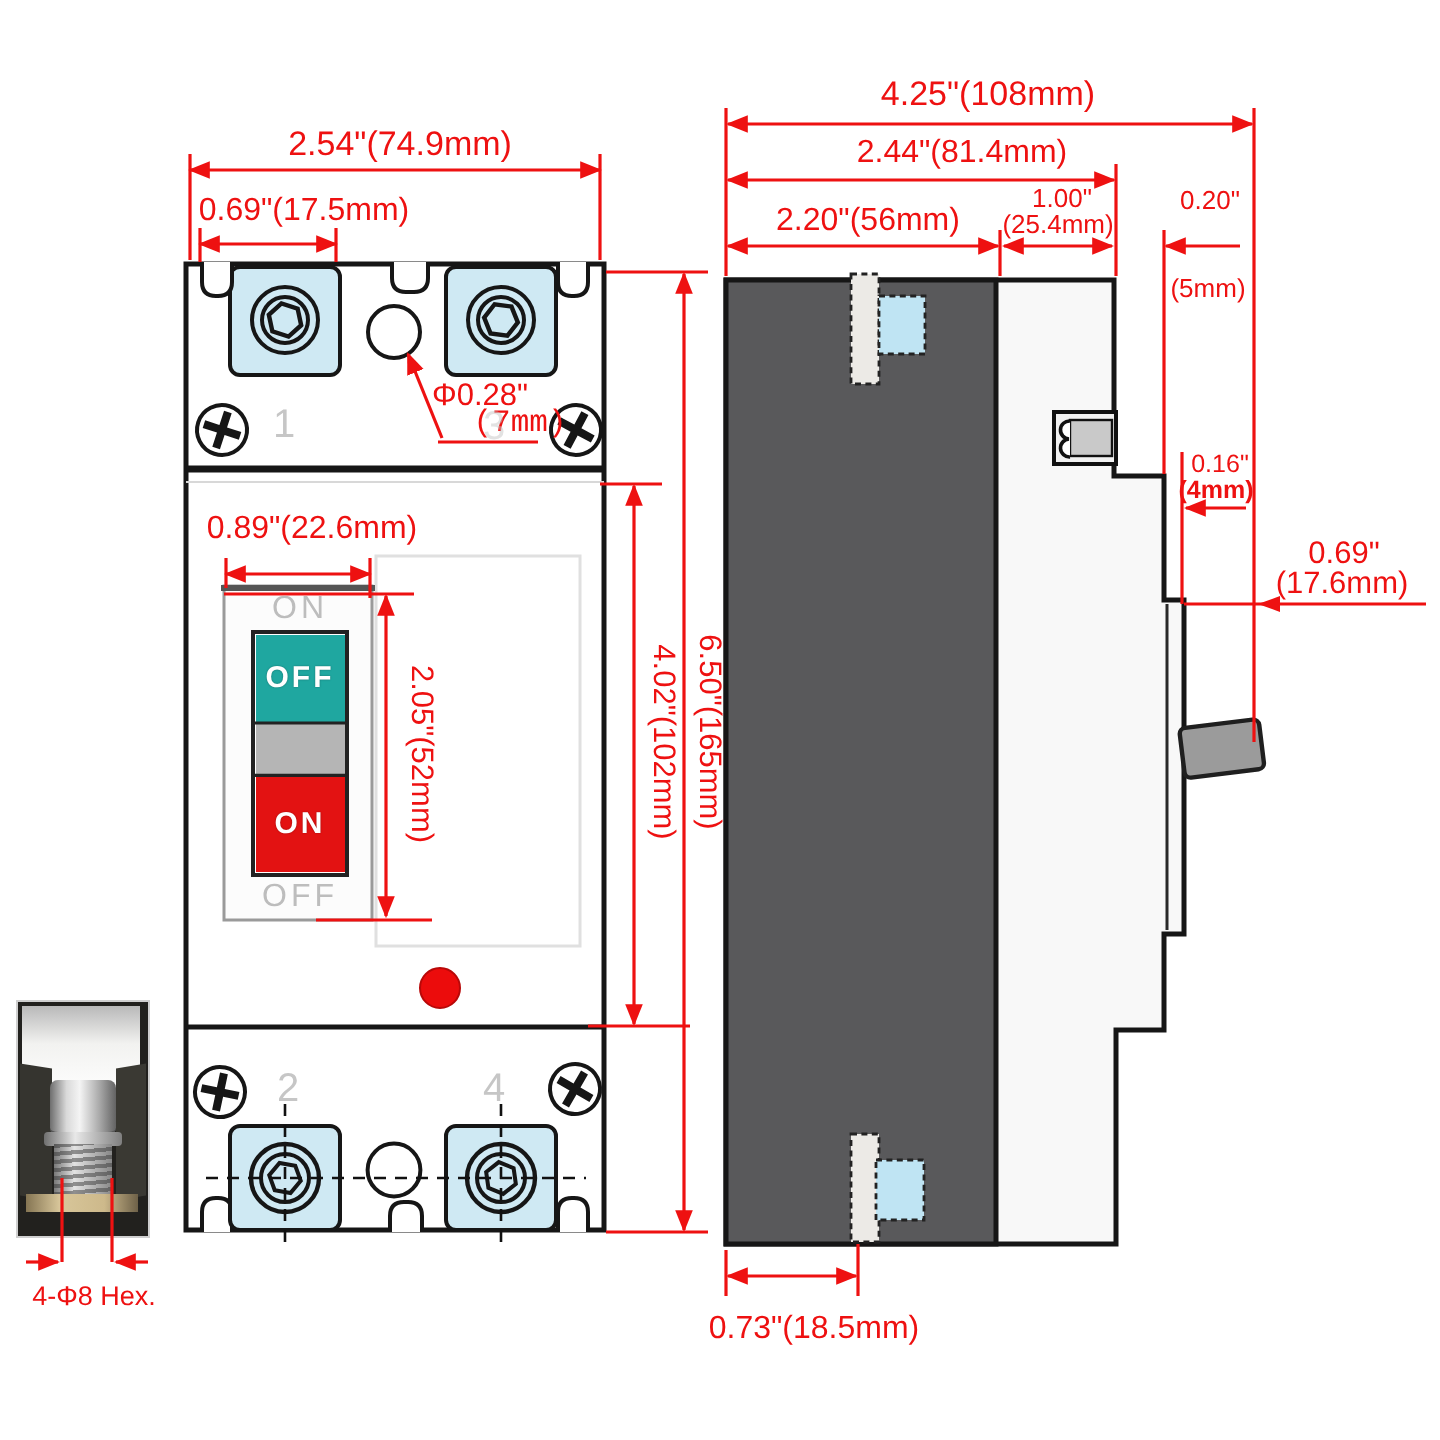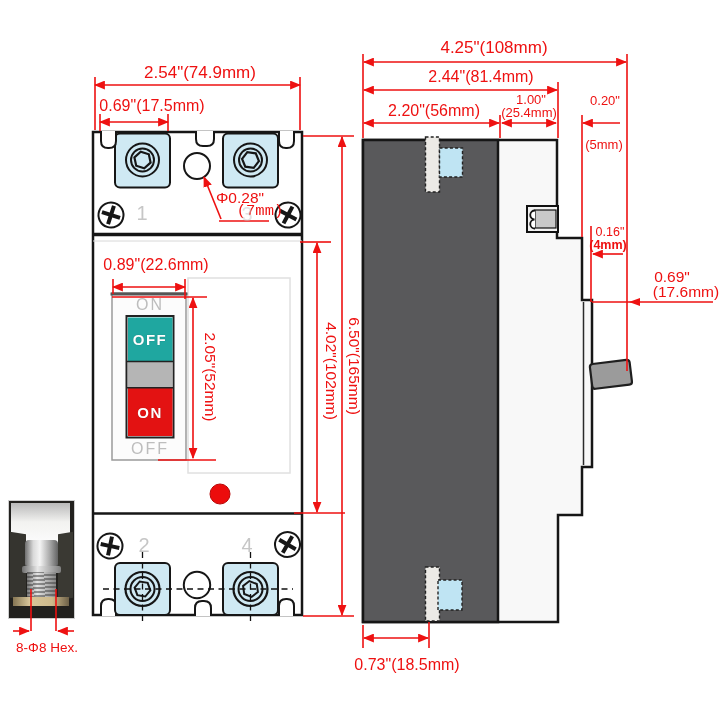--- a/index.html
+++ b/index.html
@@ -277,17 +277,17 @@
   <div class="t big" style="left:494px;top:47px;">4.25"(108mm)</div>
   <div class="t" style="left:481px;top:77px;">2.44"(81.4mm)</div>
   <div class="t" style="left:434px;top:111px;">2.20"(56mm)</div>
   <div class="t small" style="left:531px;top:99px;">1.00"</div>
   <div class="t small" style="left:529px;top:112px;">(25.4mm)</div>
   <div class="t small" style="left:605px;top:100px;">0.20"</div>
   <div class="t small" style="left:604px;top:112px;margin-top:32px;">(5mm)</div>
   <div class="t tiny" style="left:610px;top:232px;">0.16"</div>
   <div class="t tiny" style="left:608px;top:245px;font-weight:bold;">(4mm)</div>
   <div class="t mid" style="left:672px;top:277px;">0.69"</div>
-  <div class="t mid" style="left:686px;top:292px;">(17.6mm)</div>
+  <div class="t mid" style="left:671px;top:292px;">(17.6mm)</div>
   <div class="t" style="left:407px;top:665px;">0.73"(18.5mm)</div>
 
-  <div class="t" style="left:47px;top:648px;font-size:13.5px;">8-Φ8 Hex.</div>
+  <div class="t" style="left:47px;top:648px;font-size:13.5px;">4-Φ8 Hex.</div>
 </div>
 
 </body></html>

